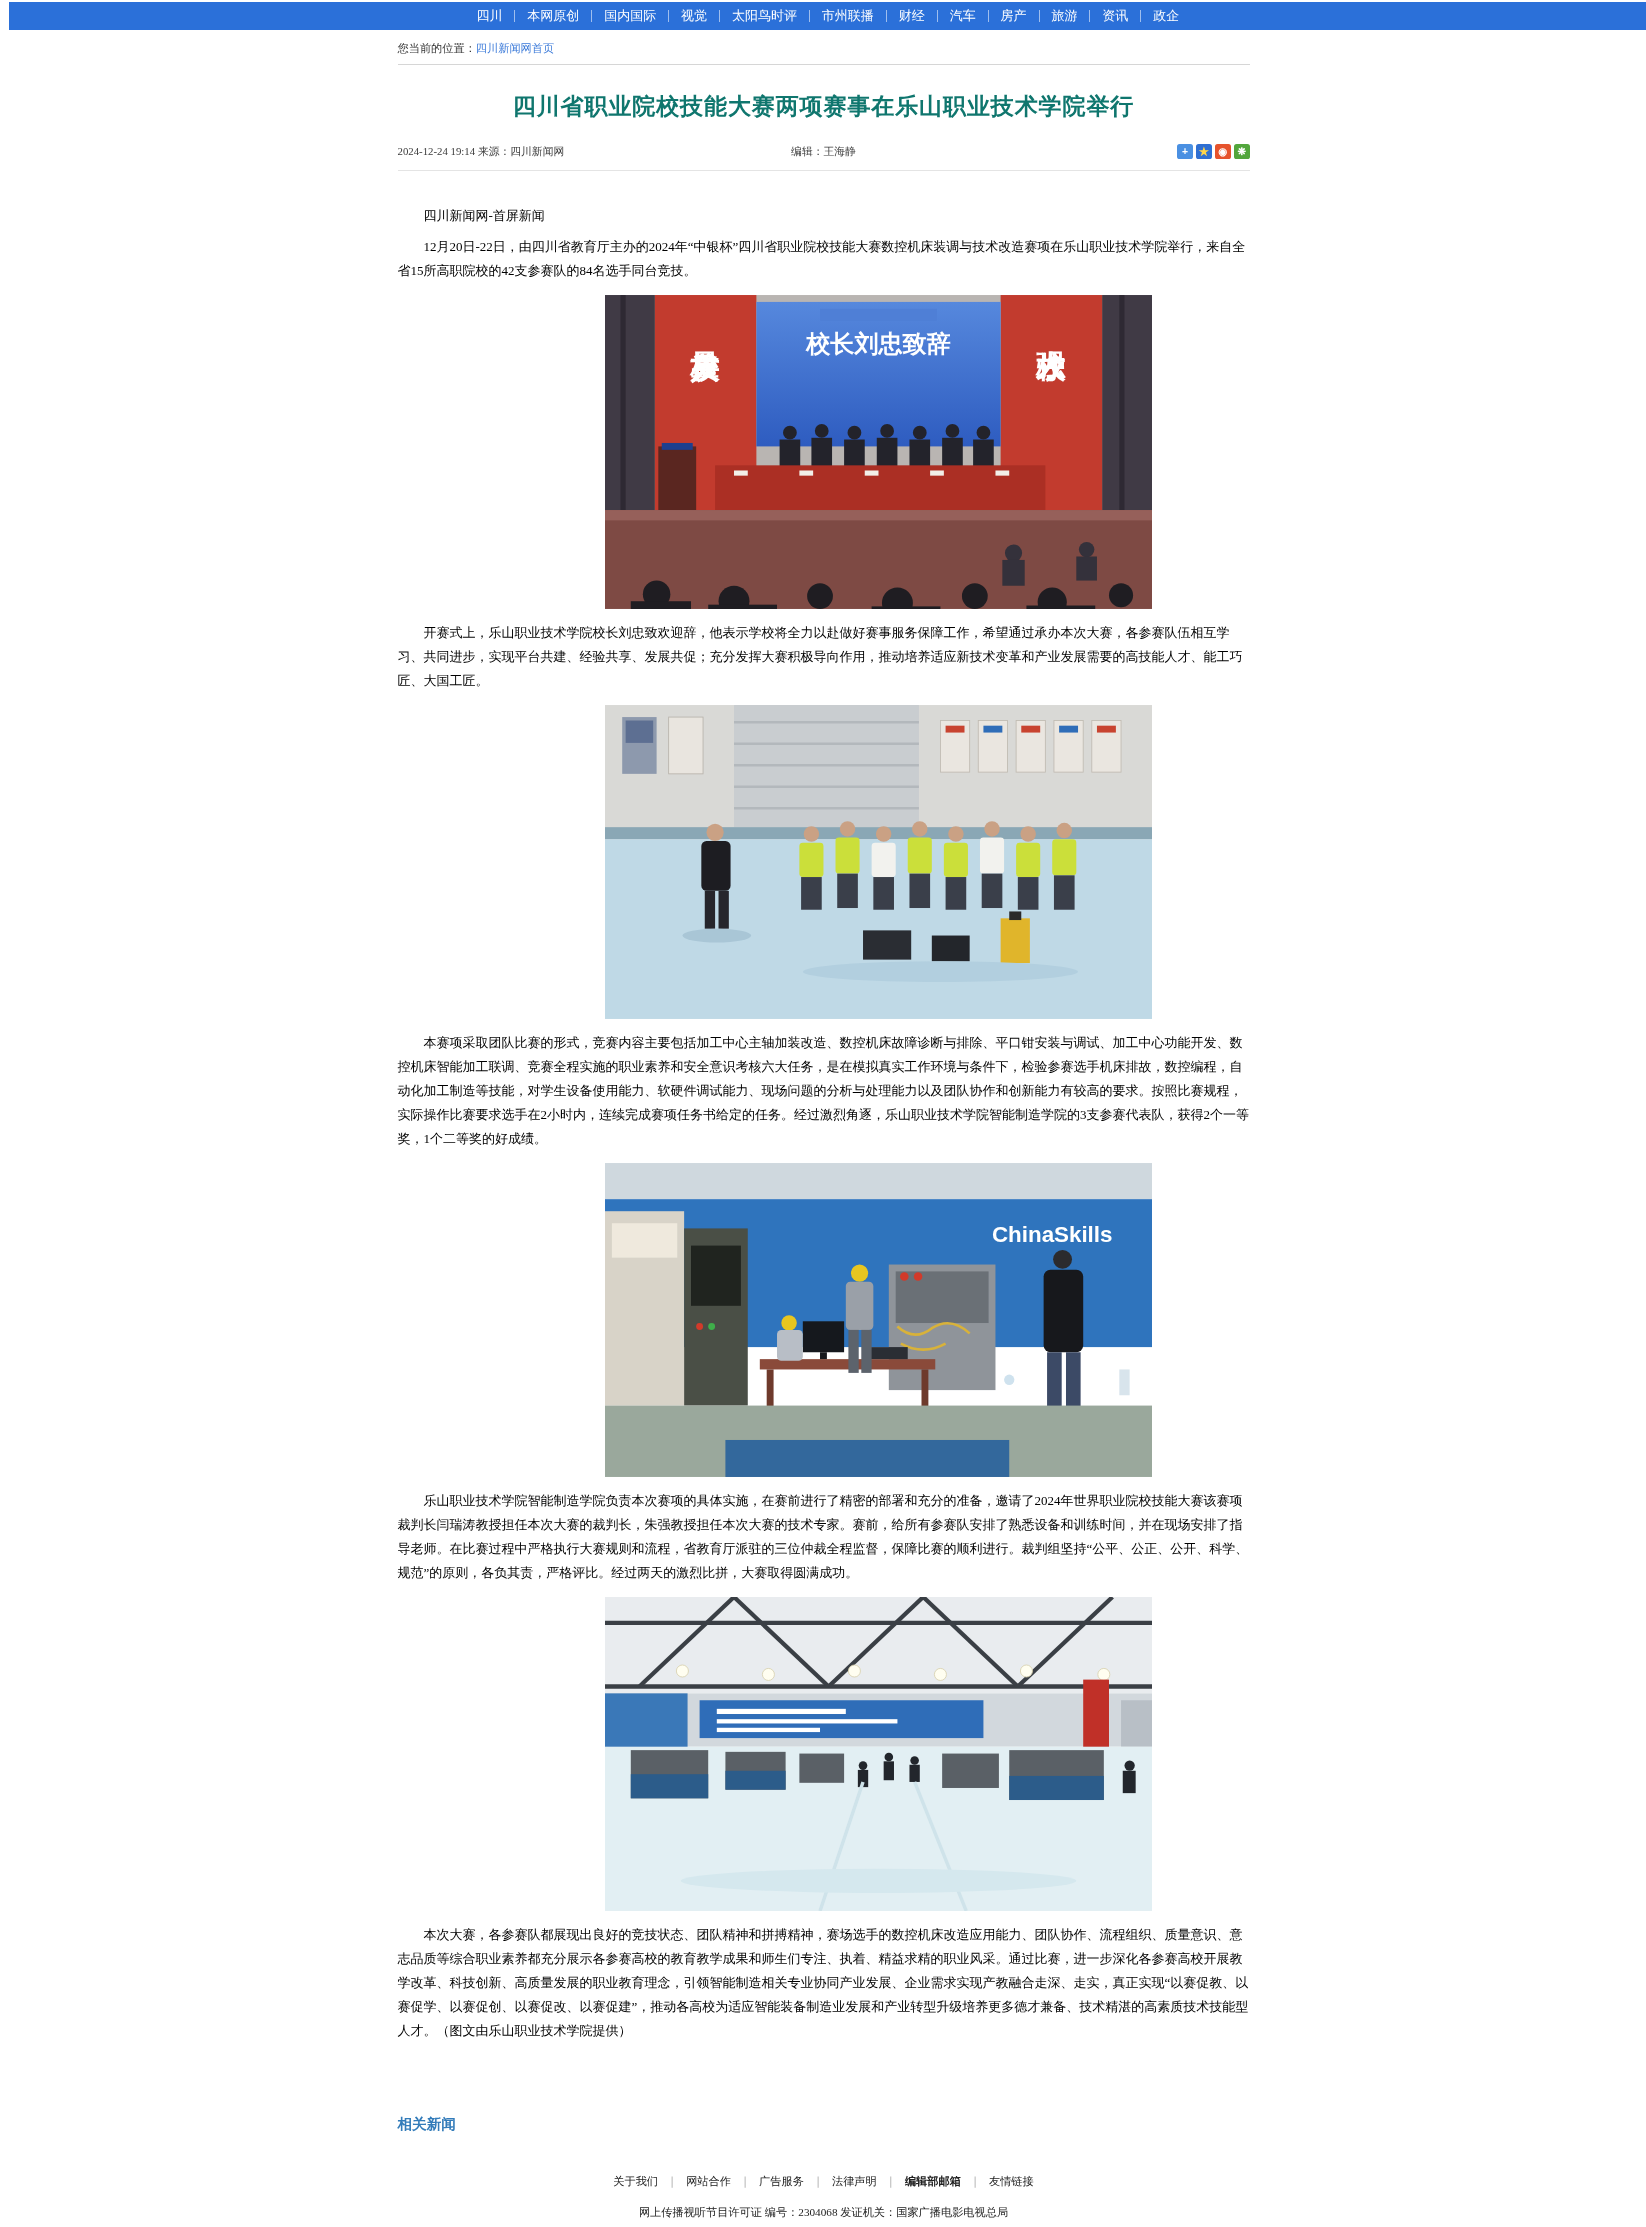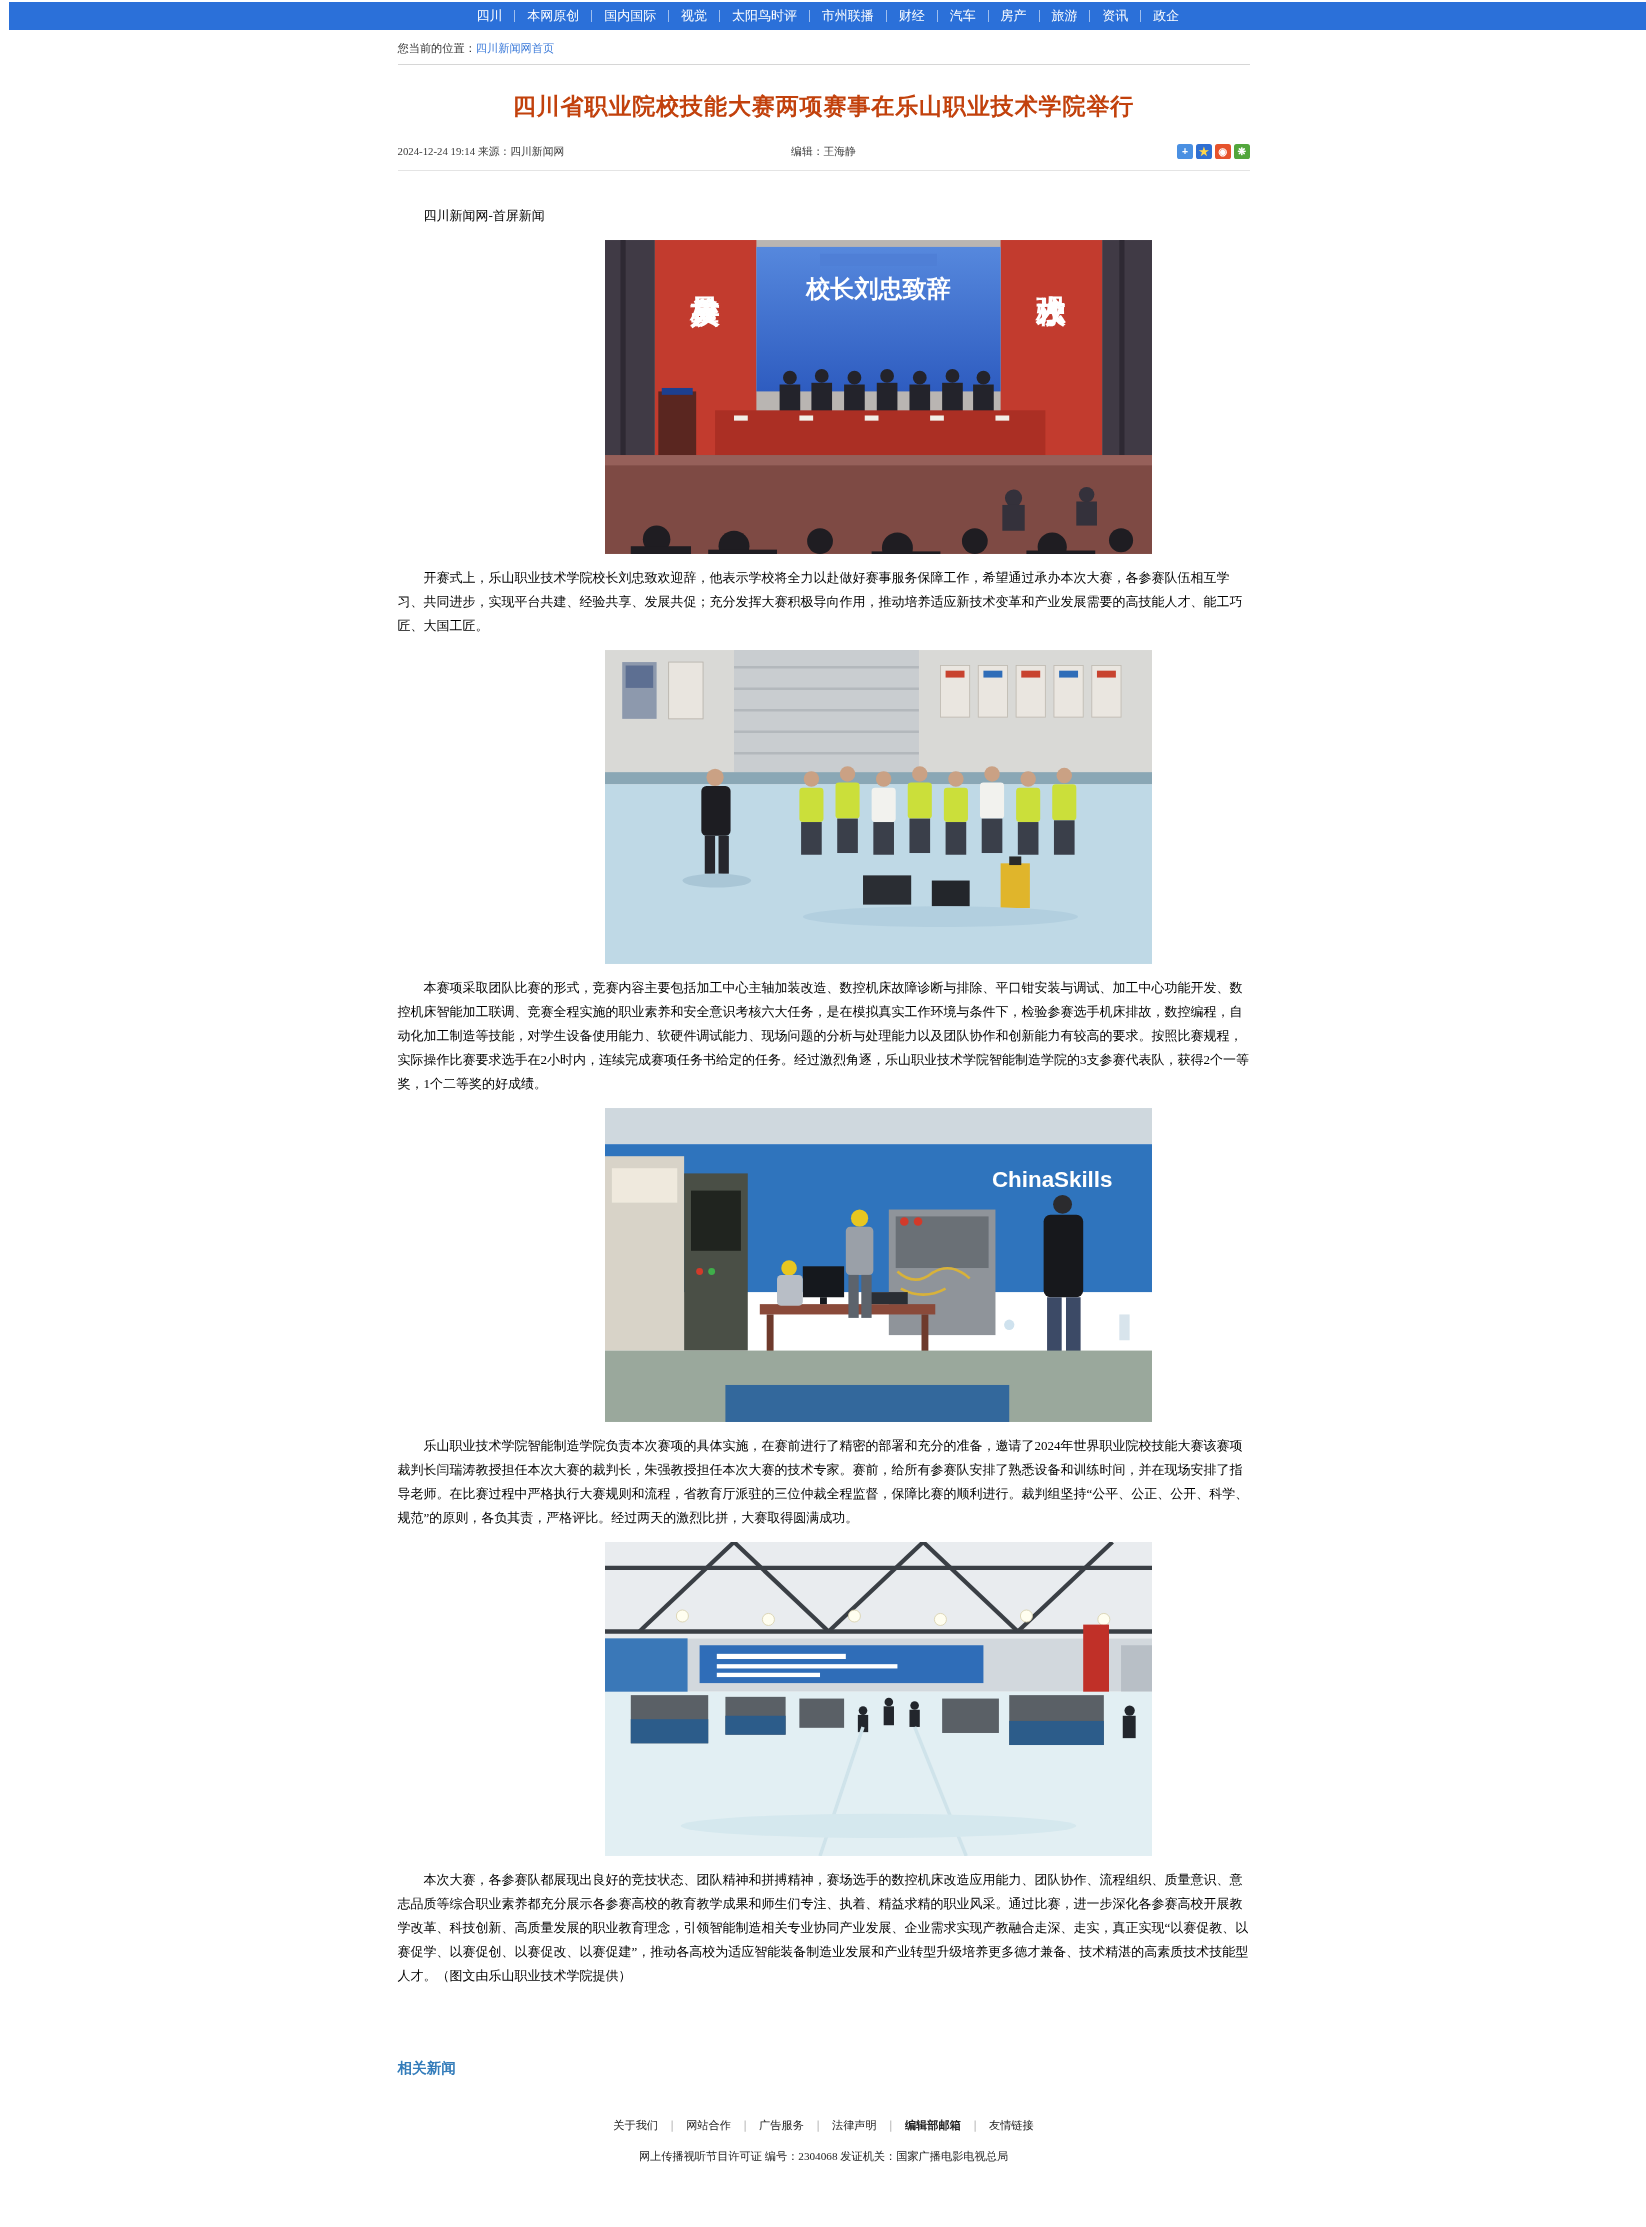--- a/index.html
+++ b/index.html
@@ -17,21 +17,21 @@
   .container { width:852px; margin:0 auto; }
 
   
   .breadcrumb { padding:11.2px 0 7.7px 0; font-size:11.2px; color:#333;
                 border-bottom:1.7px solid #d6d6d6; }
   .breadcrumb a { color:#3b7ad9; text-decoration:none; }
 
   
   .article-title { text-align:center; font-family:"Liberation Sans", sans-serif;
                    font-size:23px; font-weight:700; letter-spacing:0.9px;
-                   margin:26px 0 22.4px 0; color:#c2410c; }
+                   margin:26px 0 22.4px 0; color:#0f766e; }
   .meta-row { display:flex; align-items:center; font-size:10.8px; color:#3c3c3c;
               padding-bottom:10.3px; border-bottom:0.9px solid #e4e4e4; }
   .meta-left  { flex:1; text-align:left; }
   .meta-center{ flex:0 0 auto; }
   .meta-right { flex:1; display:flex; justify-content:flex-end; align-items:center; gap:3.4px; }
   .share-ic { width:15.5px; height:15.5px; border-radius:2.6px; color:#fff; text-align:center;
               font:700 10.3px/15.5px "Liberation Sans", sans-serif; cursor:pointer; }
   .ic-plus  { background:#4a90e2; }
   .ic-qzone { background:#2f6fd2; color:#ffd54a; }
   .ic-weibo { background:#e6532d; }
@@ -107,20 +107,21 @@
       <span class="share-ic ic-qzone">★</span>
       <span class="share-ic ic-weibo">◉</span>
       <span class="share-ic ic-wechat">❋</span>
     </span>
   </div>
 
   <div class="article-body">
 
     <p>四川新闻网-首屏新闻</p>
 
+    <p>12月20日-22日，由四川省教育厅主办的2024年“中银杯”四川省职业院校技能大赛数控机床装调与技术改造赛项在乐山职业技术学院举行，来自全省15所高职院校的42支参赛队的84名选手同台竞技。</p>
 
     <figure>
       <svg viewBox="0 0 636 365" xmlns="http://www.w3.org/2000/svg">
         <defs>
           <linearGradient id="scr" x1="0" y1="0" x2="0" y2="1">
             <stop offset="0" stop-color="#5688dd"></stop>
               <stop offset="1" stop-color="#2e5cc0"></stop>
           </linearGradient>
         </defs>
         <rect x="0" y="0" width="636" height="260" fill="#b9b5b2"></rect>

